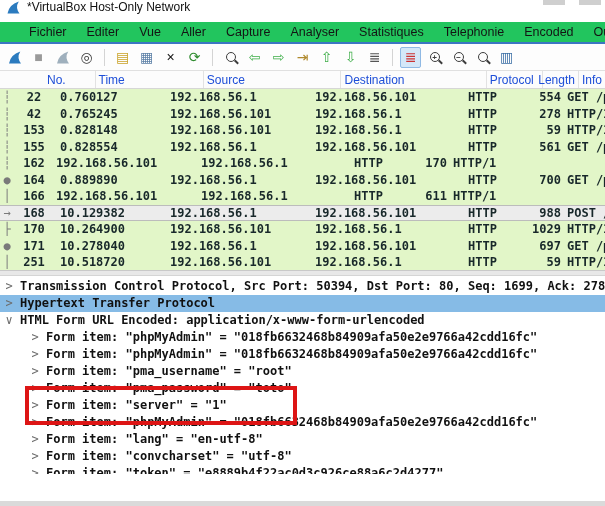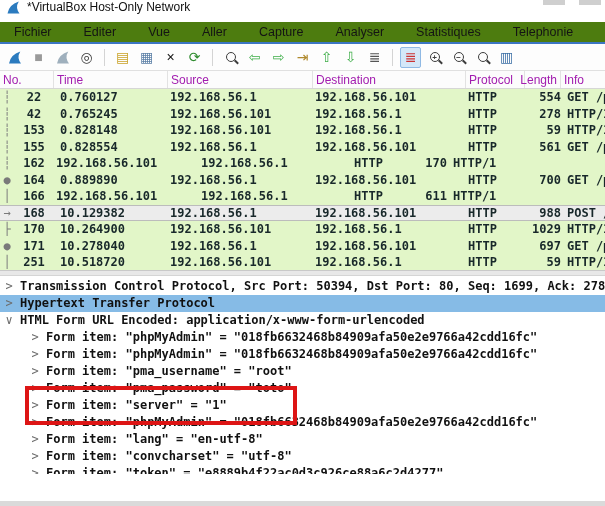--- a/index.html
+++ b/index.html
@@ -15,42 +15,42 @@
   .window{position:relative;width:605px;height:506px;background:#fff;overflow:hidden;font-size:12px;color:#1a1a1a;}
 
   
   .titlebar{height:22px;display:flex;align-items:flex-start;padding-left:6px;gap:6px;background:#fff;}
   .titlebar .fin-logo{width:15px;height:15px;display:inline-block;}
   .title-text{font-size:12px;color:#111;}
   .win-controls-fragment{position:absolute;top:0;right:4px;display:flex;gap:14px;}
   .win-controls-fragment span{width:22px;height:5px;background:#cfcfcf;display:inline-block;}
 
   
-  .menubar{height:20px;display:flex;align-items:center;padding-left:5px;gap:14px;background:#4d7c0f;}
+  .menubar{height:20px;display:flex;align-items:center;padding-left:20px;gap:2px;background:#22c55e;}
   .menu-item{padding:2px 9px;font-size:12.5px;color:#141414;cursor:default;}
   .accent-line{height:2px;background:var(--accent-blue);}
 
   
   .toolbar{height:26px;display:flex;align-items:center;padding:0 4px;gap:3px;background:#fdfdfd;}
   .tb-icon{width:21px;height:21px;display:flex;align-items:center;justify-content:center;font-size:14px;border:1px solid transparent;border-radius:2px;}
   .tb-icon.active{background:var(--toolbar-active-bg);border-color:#8fb9e4;}
   .tb-sep{width:1px;height:17px;background:#d4d4d4;margin:0 4px;}
   .fin{width:16px;height:15px;display:block;}
   .mag{position:relative;width:10px;height:10px;border:1.6px solid #3d3d3d;border-radius:50%;font-size:8px;font-weight:bold;display:flex;align-items:center;justify-content:center;color:#3d3d3d;}
   .mag::after{content:"";position:absolute;width:5px;height:1.8px;background:#3d3d3d;right:-4px;bottom:-2px;transform:rotate(45deg);}
 
   
   .filterbar{height:26px;display:flex;align-items:center;padding:0 3px;gap:3px;background:#fff;}
   .bookmark-wrap{width:18px;height:20px;border:1px solid #c9c9c9;display:flex;align-items:center;justify-content:center;background:#f6f6f6;}
   .filter-input{flex:1;height:20px;border:1px solid #bdbdbd;border-radius:2px;padding:0 5px;font-size:12px;color:#333;font-family:"Liberation Sans",sans-serif;}
   .filter-input::placeholder{color:#8a8a8a;opacity:1;}
 
   
   .plist{font-family:"DejaVu Sans Mono",monospace;}
-  .plist-header{height:19px;display:flex;align-items:flex-start;background:#fcfcfc;border-top:1px solid #e0e0e0;border-bottom:1px solid #d6d6d6;font-family:"Liberation Sans",sans-serif;font-size:12px;color:#a21caf;}
+  .plist-header{height:19px;display:flex;align-items:flex-start;background:#fcfcfc;border-top:1px solid #e0e0e0;border-bottom:1px solid #d6d6d6;font-family:"Liberation Sans",sans-serif;font-size:12px;color:#1d4ed8;padding-left:44px;}
   .plist-header span{padding:0 3px;border-right:1px solid #e2e2e2;height:100%;display:flex;align-items:center;}
   .h-no{width:54px;}
   .h-time{width:114px;}
   .h-source{width:145px;}
   .h-dest{width:153px;}
   .h-proto{width:59px;}
   .h-len{width:36px;justify-content:flex-end;}
   .h-info{flex:1;border-right:none!important;}
   .plist-body{height:181px;overflow:hidden;background:#fff;}
   .prow{height:16.5px;line-height:16.5px;display:flex;background:var(--row-green);font-size:12px;font-weight:600;color:#18282a;white-space:nowrap;}

